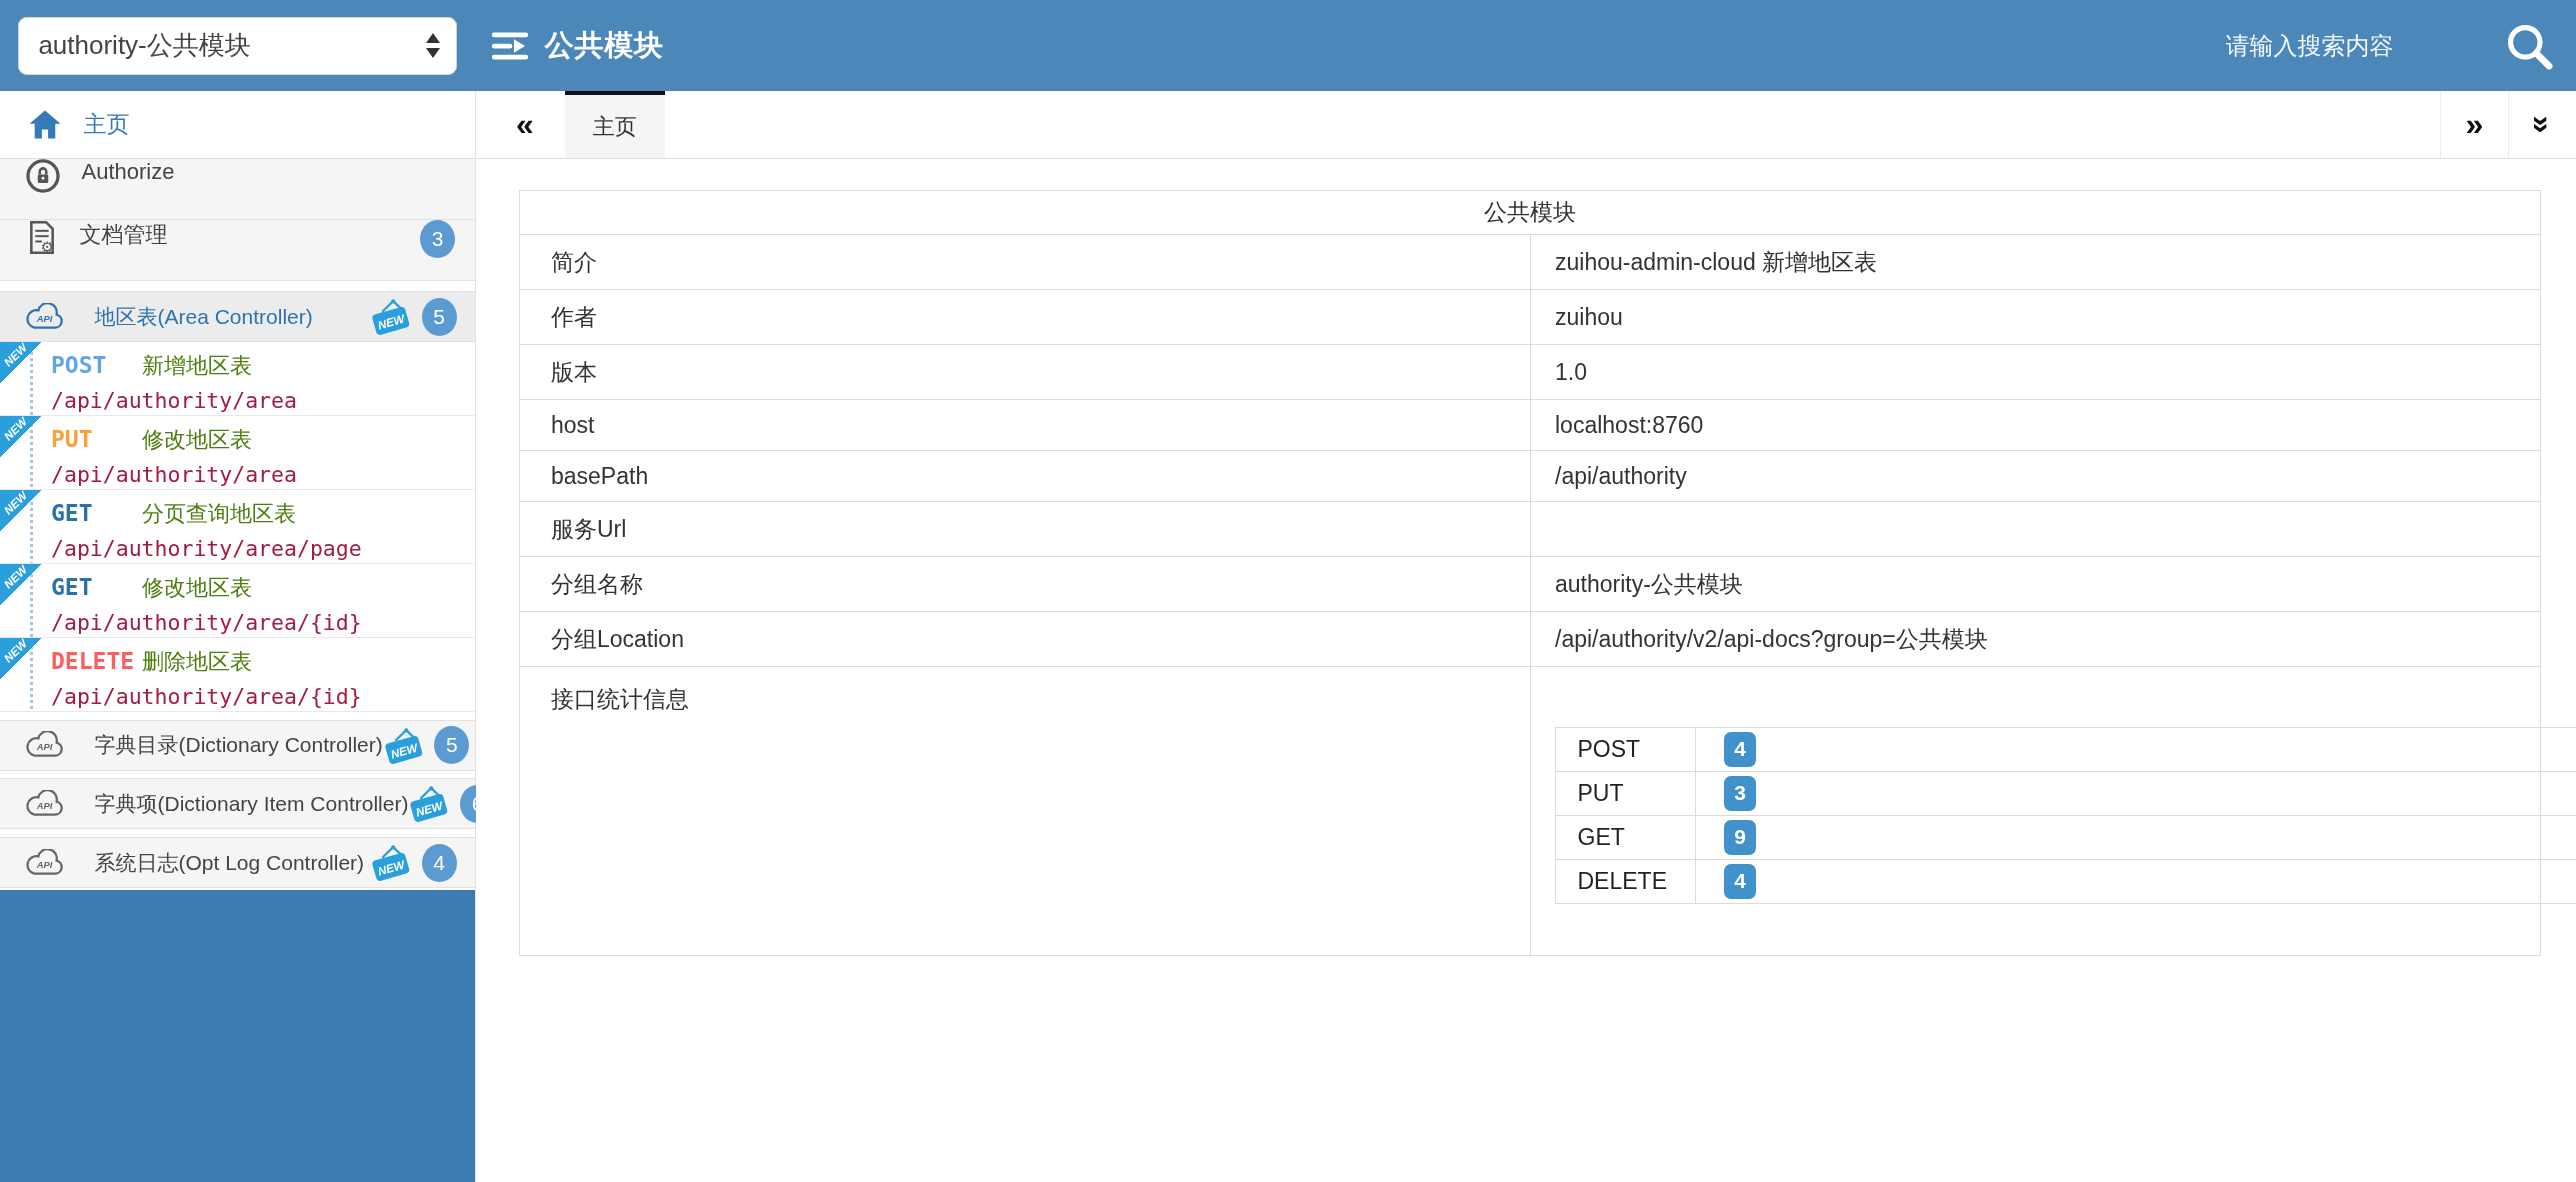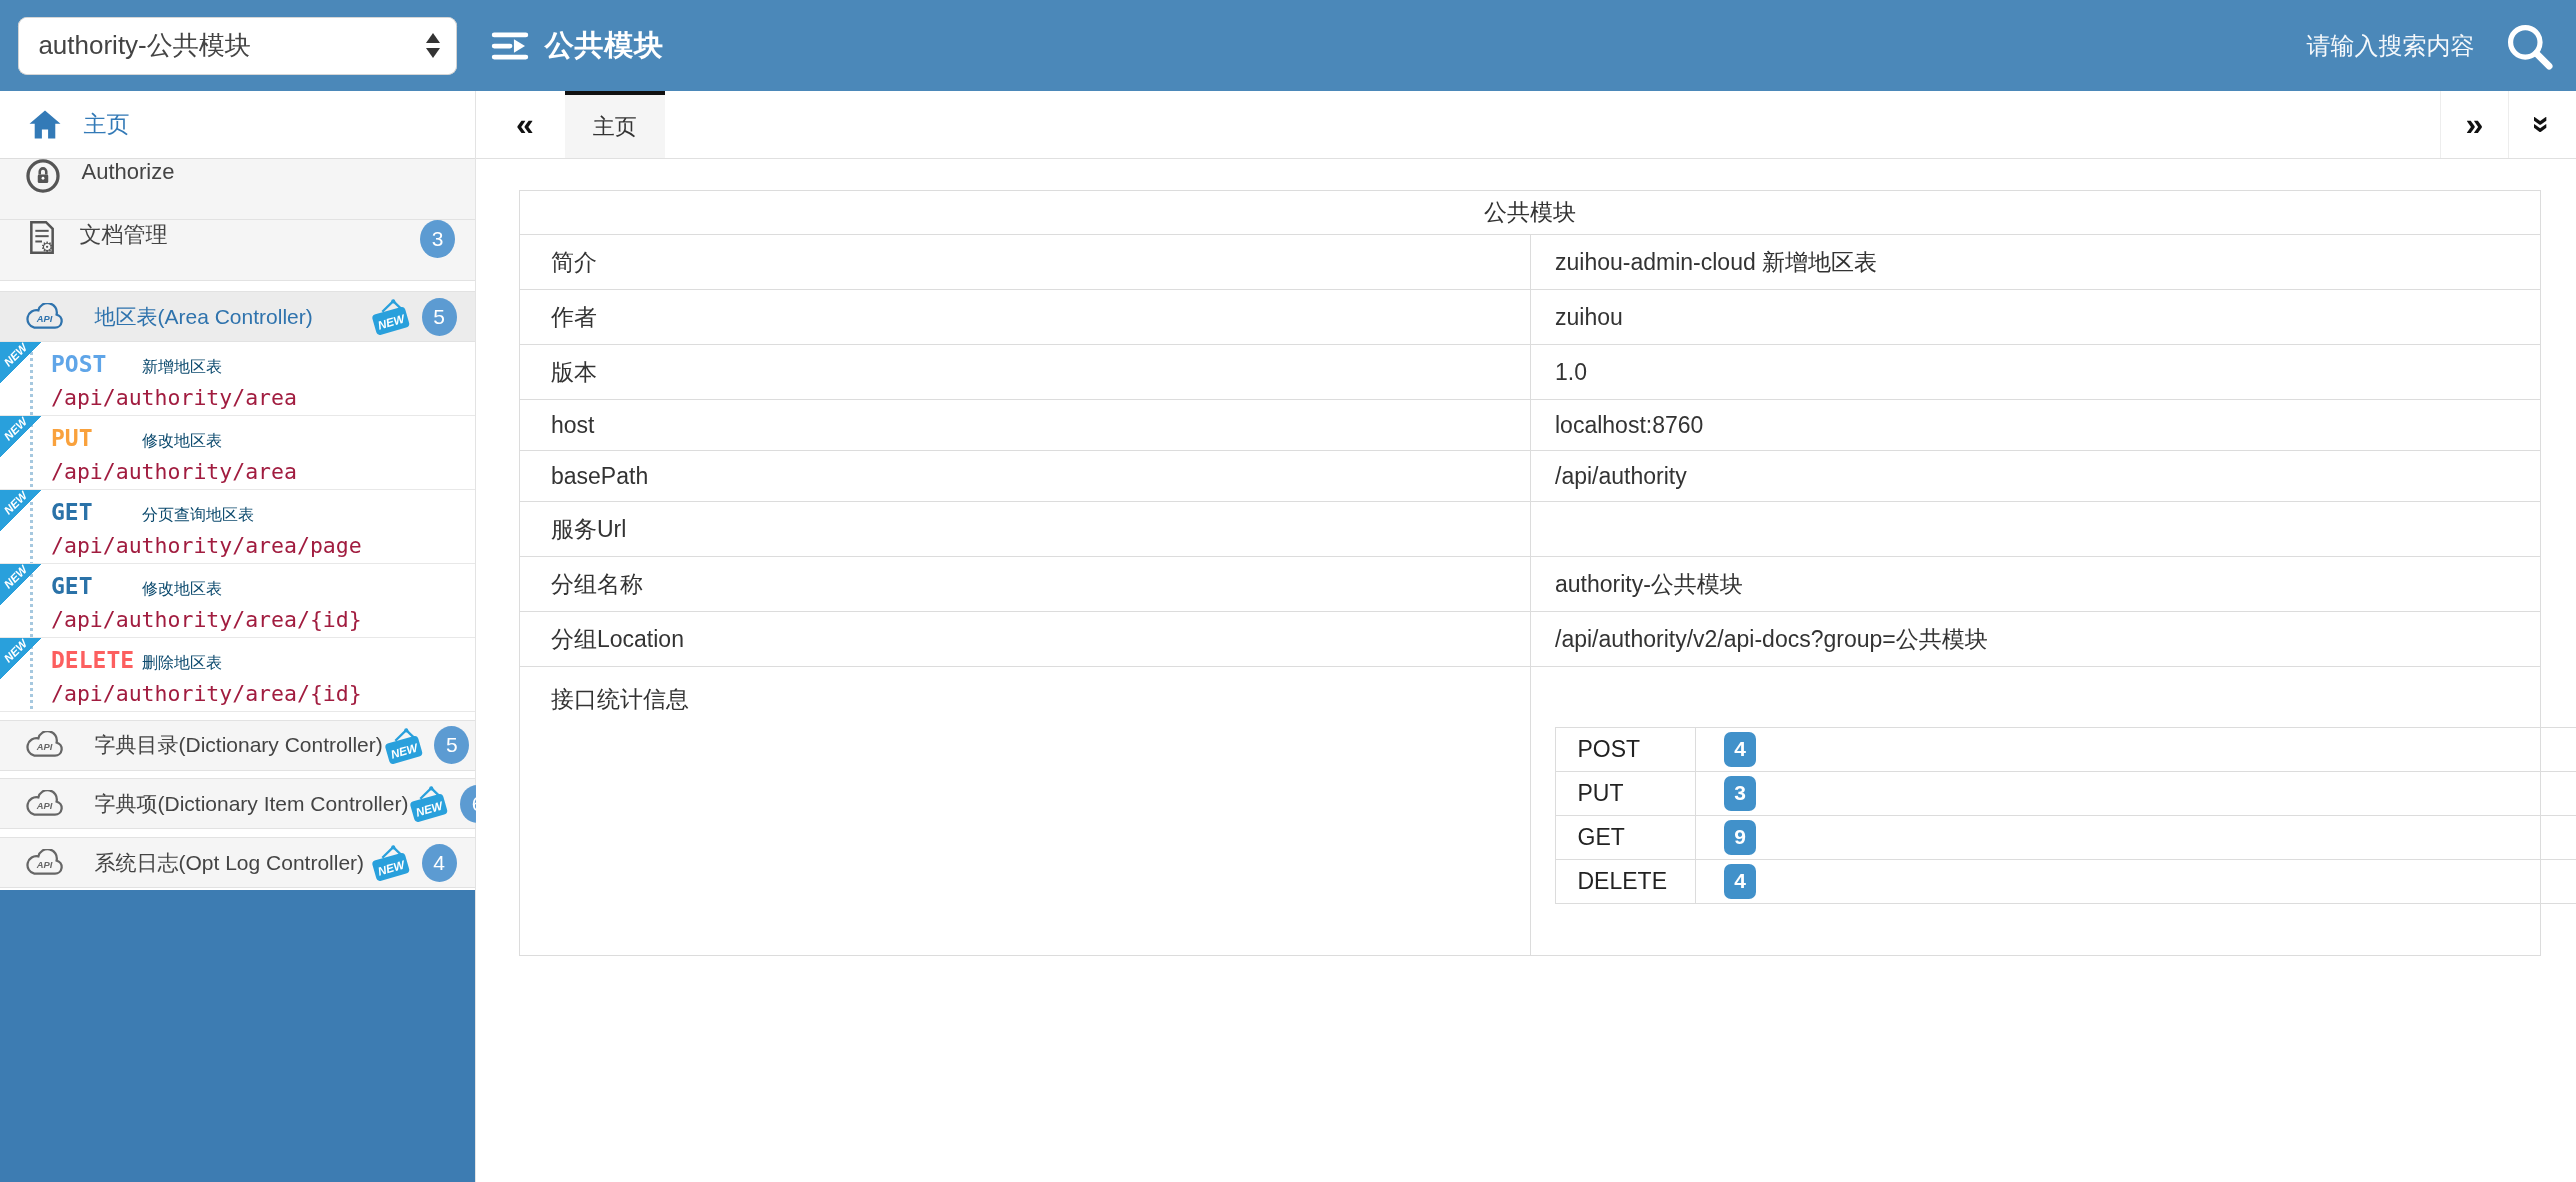--- a/index.html
+++ b/index.html
@@ -24,21 +24,21 @@
   }
   .group-select-value{flex:1;font-size:26px;color:#444;white-space:nowrap;overflow:hidden}
   .sel-arrows{display:flex;flex-direction:column;align-items:center;gap:5.4px}
   .tri-up{width:0;height:0;border-left:7.7px solid transparent;border-right:7.7px solid transparent;border-bottom:10px solid #333}
   .tri-down{width:0;height:0;border-left:7.7px solid transparent;border-right:7.7px solid transparent;border-top:10px solid #333}
   .header-brand{display:flex;align-items:center;margin-left:34px;color:#fff}
   .header-title{font-size:29px;font-weight:bold;margin-left:15.3px;letter-spacing:0.8px}
   .header-spacer{flex:1}
   .search-input{
     background:transparent;border:none;outline:none;color:#fff;font-size:24px;
-    width:253px;text-align:right;font-family:"Liberation Sans",sans-serif;
+    width:253px;text-align:left;font-family:"Liberation Sans",sans-serif;
   }
   .search-input::placeholder{color:#fff;opacity:.95}
   .search-btn{margin:0 21.5px 0 26px;display:flex;align-items:center;cursor:pointer}
   
   .layout{display:flex;height:1092px}
   .sidebar{width:476px;min-width:476px;background:#fff;border-right:0.8px solid #e3e3e3;display:flex;flex-direction:column}
   .side-home{
     height:68px;border-bottom:0.8px solid #ddd;display:flex;align-items:center;
     padding-left:28px;color:var(--link_blue);cursor:pointer;
   }
@@ -81,21 +81,21 @@
   .endpoint-ribbon span{
     position:absolute;left:-6.1px;top:7px;width:43px;text-align:center;
     transform:rotate(-45deg);font-size:11.5px;font-style:italic;font-weight:bold;color:#fff;
   }
   .endpoint-line1{display:flex;align-items:baseline}
   .endpoint-method{
     font-family:"DejaVu Sans Mono","Liberation Mono",monospace;font-weight:bold;
     font-size:23px;width:91px;flex:none;
   }
   .m-post{color:var(--post)} .m-put{color:var(--put)} .m-get{color:var(--get)} .m-delete{color:var(--delete)}
-  .endpoint-title{font-size:16px;color:#0c4a6e}
+  .endpoint-title{font-size:22px;color:#4d7c0f}
   .endpoint-path{
     margin-top:7px;font-family:"DejaVu Sans Mono","Liberation Mono",monospace;
     font-size:21.5px;color:var(--path_red);
   }
   .sidebar-filler{flex:1;background:var(--filler_blue);margin-top:2.3px}
   
   .main{flex:1;display:flex;flex-direction:column;background:#fff}
   .tabbar{height:68px;background:#fff;border-bottom:0.8px solid #e0e0e0;display:flex;align-items:stretch}
   .tab-scroll-left{
     align-self:center;font-size:32px;font-weight:bold;color:#111;margin:0 31px 0 40px;cursor:pointer;

